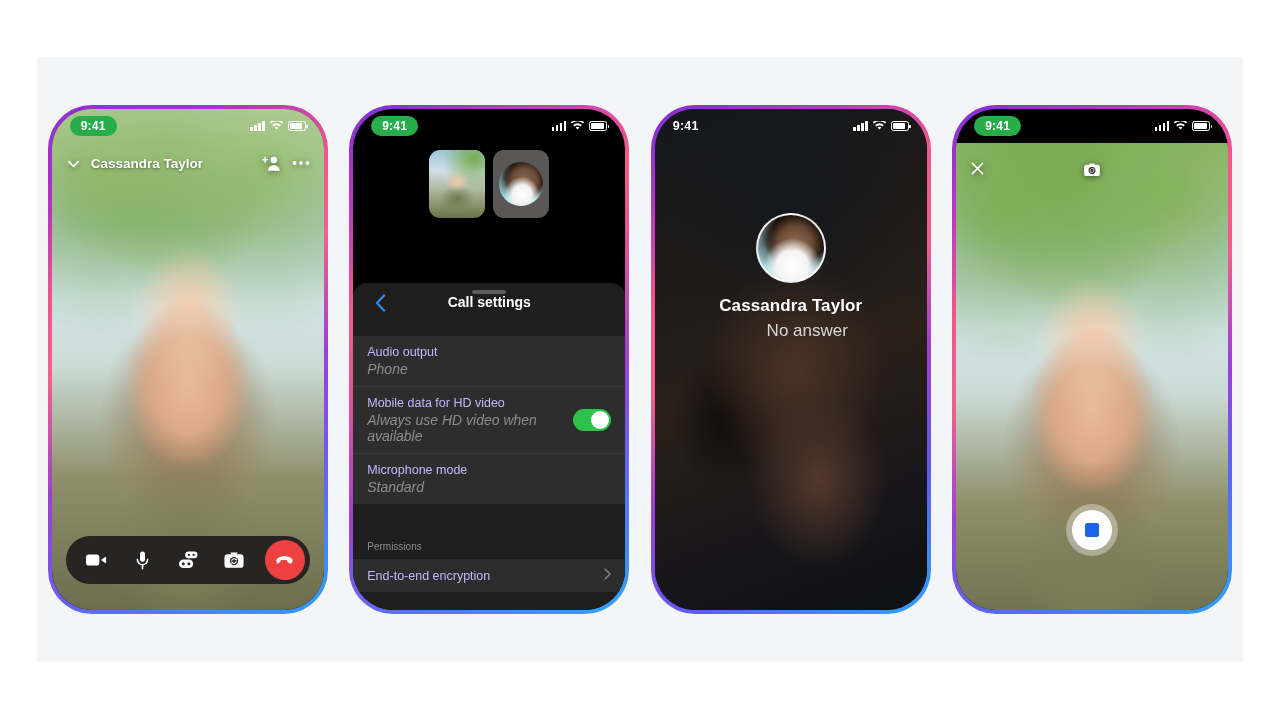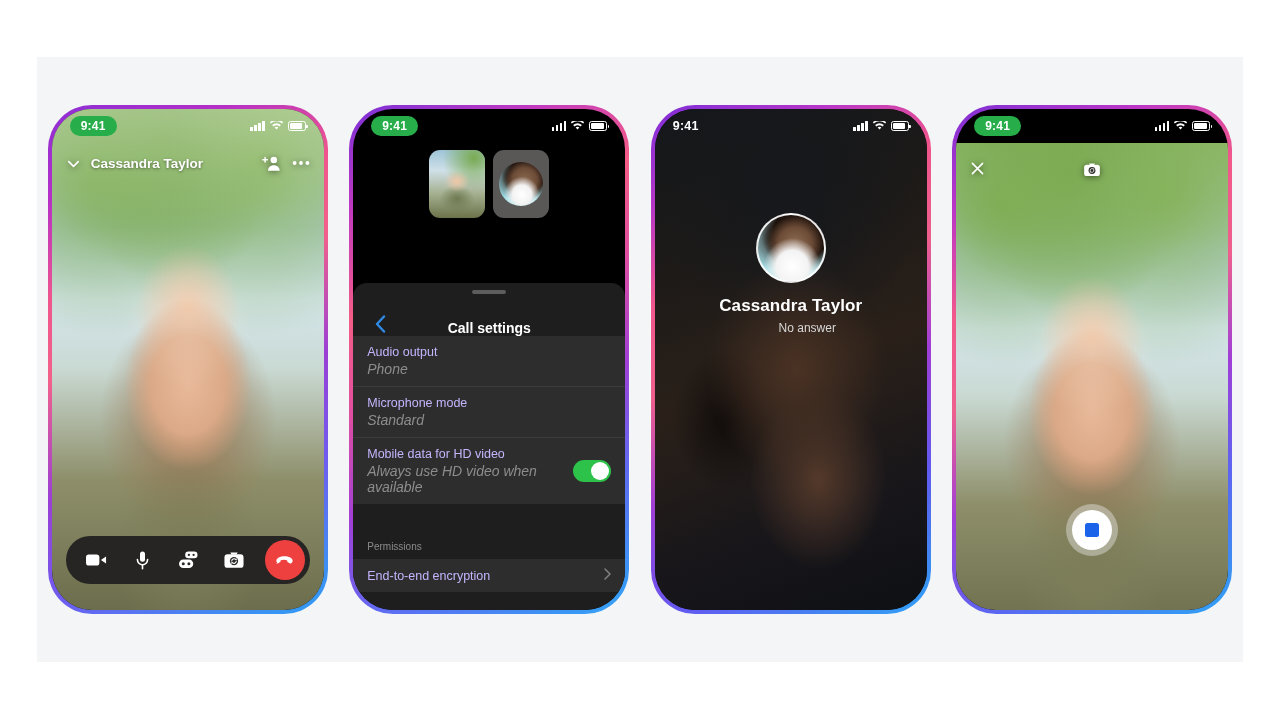--- a/index.html
+++ b/index.html
@@ -151,21 +151,21 @@
   }
   .sheet {
     position:absolute; left:0; right:0; top:174px; bottom:0;
     background:#1e1e1e; border-radius:14px 14px 0 0; z-index:25;
   }
   .sheet-handle {
     width:34px; height:4px; background:#5d5d5d; border-radius:3px;
     margin:7px auto 0;
   }
   .sheet-nav {
-    height:42px; display:flex; align-items:flex-end; position:relative; padding:0 22px;
+    height:42px; display:flex; align-items:flex-start; position:relative; padding:0 22px;
   }
   .sheet-nav .back { color:#2e8ae6; font-size:21px; line-height:1; font-weight:bold; }
   .sheet-nav .sheet-title {
     position:absolute; left:0; right:0; text-align:center;
     color:#fff; font-size:14px; font-weight:bold; pointer-events:none;
   }
   .sec-label {
     color:#8b8b8b; font-size:10px; padding:11px 14px 7px;
     background:#1e1e1e;
   }
@@ -205,21 +205,21 @@
     width:70px; height:70px; border-radius:50%; margin:0 auto 13px;
     border:2.5px solid rgba(255,255,255,.9);
     background:
       radial-gradient(circle at 52% 78%, #ffffff 0%, #f3f3f3 26%, rgba(243,243,243,0) 46%),
       radial-gradient(circle at 56% 44%, #8d6b53 0%, #6d4c37 32%, rgba(109,76,55,0) 54%),
       radial-gradient(circle at 66% 26%, #2a1a12 0%, #1c110b 42%, rgba(28,17,11,0) 62%),
       radial-gradient(circle at 28% 36%, #231510 0%, rgba(35,21,16,0) 50%),
       #a6e2ea;
   }
   .p3-name { color:#fff; font-size:17px; font-weight:bold; letter-spacing:.1px; }
-  .p3-status { color:#d7d7d7; font-size:12px; margin-top:5px;margin-left:33px; }
+  .p3-status { color:#d7d7d7; font-size:17px; margin-top:5px;margin-left:33px; }
   .p3-actions {
     position:absolute; left:0; right:0; bottom:32px; z-index:10;
     display:flex; justify-content:space-around; padding:0 26px;
   }
   .p3-act { text-align:center; width:78px; }
   .p3-act .circ {
     width:44px; height:44px; border-radius:50%;
     background:rgba(190,185,180,.42);
     display:flex; align-items:center; justify-content:center;
     margin:0 auto 9px; color:#fff;
@@ -397,30 +397,30 @@
 
           <div class="rowlist">
             <div class="srow">
               <div>
                 <div class="r-main">Audio output</div>
                 <div class="r-sub">Phone</div>
               </div>
             </div>
             <div class="srow">
               <div>
-                <div class="r-main">Microphone mode</div>
-                <div class="r-sub">Standard</div>
-              </div>
-            </div>
-            <div class="srow">
-              <div>
                 <div class="r-main">Mobile data for HD video</div>
                 <div class="r-sub">Always use HD video when available</div>
               </div>
               <div class="toggle"></div>
+            </div>
+            <div class="srow">
+              <div>
+                <div class="r-main">Microphone mode</div>
+                <div class="r-sub">Standard</div>
+              </div>
             </div>
           </div>
 
           <div class="sheet-gap"></div>
           <div class="sec-label">Permissions</div>
           <div class="rowlist">
             <div class="srow">
               <div class="r-main">End-to-end encryption</div>
               <span class="chev">
                 <svg width="7" height="12" viewBox="0 0 7 12">

